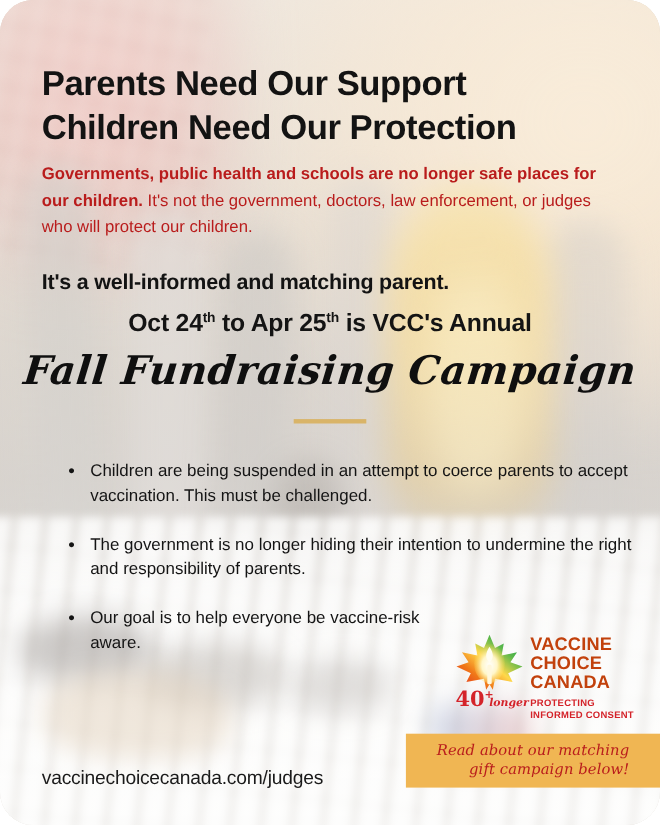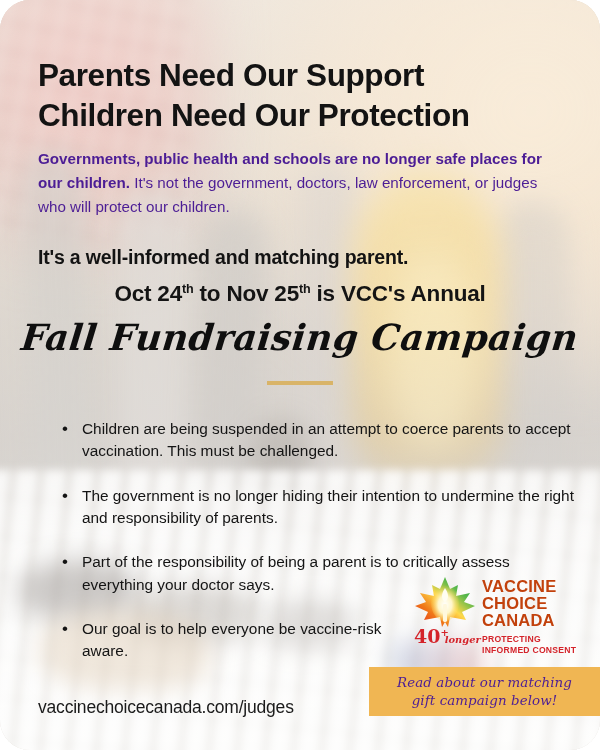--- a/index.html
+++ b/index.html
@@ -166,21 +166,21 @@
     letter-spacing: -0.4px;
   }
   .headline .hl-line { display: block; }
 
   .lede {
     position: absolute;
     left: 38px; top: 132px;
     width: 520px;
     font-size: 15.2px;
     line-height: 1.56;
-    color: #4c1d95;
+    color: #b91c1c;
   }
   .lede b { font-weight: bold; }
 
   .tagline {
     position: absolute;
     left: 38px; top: 226px;
     width: 530px;
     font-size: 19.5px;
     font-weight: bold;
     color: #131313;
@@ -325,22 +325,22 @@
     background: #f0b653;
     display: flex;
     align-items: center;
     justify-content: center;
   }
   .matching-text {
     font-family: "DejaVu Serif", serif;
     font-style: italic;
     font-size: 13.4px;
     line-height: 1.3;
-    color: #4c1d95;
-    text-align: center;
+    color: #b91c1c;
+    text-align: right;
     letter-spacing: 0.1px;
   }
 </style>
 </head>
 <body>
 
 <div class="poster">
 
   <div class="bg-base"></div>
   <div class="bg-warm-right"></div>
@@ -366,30 +366,29 @@
 
     <h1 class="headline">
       <span class="hl-line">Parents Need Our Support</span>
       <span class="hl-line">Children Need Our Protection</span>
     </h1>
 
     <p class="lede"><b>Governments, public health and schools are no longer safe places for our children.</b><span> It's not the government, doctors, law enforcement, or judges who will protect our children.</span></p>
 
     <p class="tagline">It's a well-informed and matching parent.</p>
 
-    <div class="datebar"><span>Oct 24</span><sup>th</sup><span> to Nov 25</span><sup>th</sup><span> is VCC's Annual</span></div>
+    <div class="datebar"><span>Oct 24</span><sup>th</sup><span> to Apr 25</span><sup>th</sup><span> is VCC's Annual</span></div>
 
     <div class="script-title">Fall Fundraising Campaign</div>
 
     <div class="divider"></div>
 
     <ul class="bullets">
       <li>Children are being suspended in an attempt to coerce parents to accept vaccination. This must be challenged.</li>
       <li>The government is no longer hiding their intention to undermine the right and responsibility of parents.</li>
-      <li>Part of the responsibility of being a parent is to critically assess everything your doctor says.</li>
       <li class="narrow">Our goal is to help everyone be vaccine-risk aware.</li>
     </ul>
 
     <div class="logo">
       <div class="logo-mark">
         <svg class="logo-leaf" viewBox="0 0 62 52">
           <defs>
             <linearGradient id="leafgrad" x1="0" y1="1" x2="1" y2="0">
               <stop offset="0%" stop-color="#e02020"></stop>
               <stop offset="28%" stop-color="#f07818"></stop>

